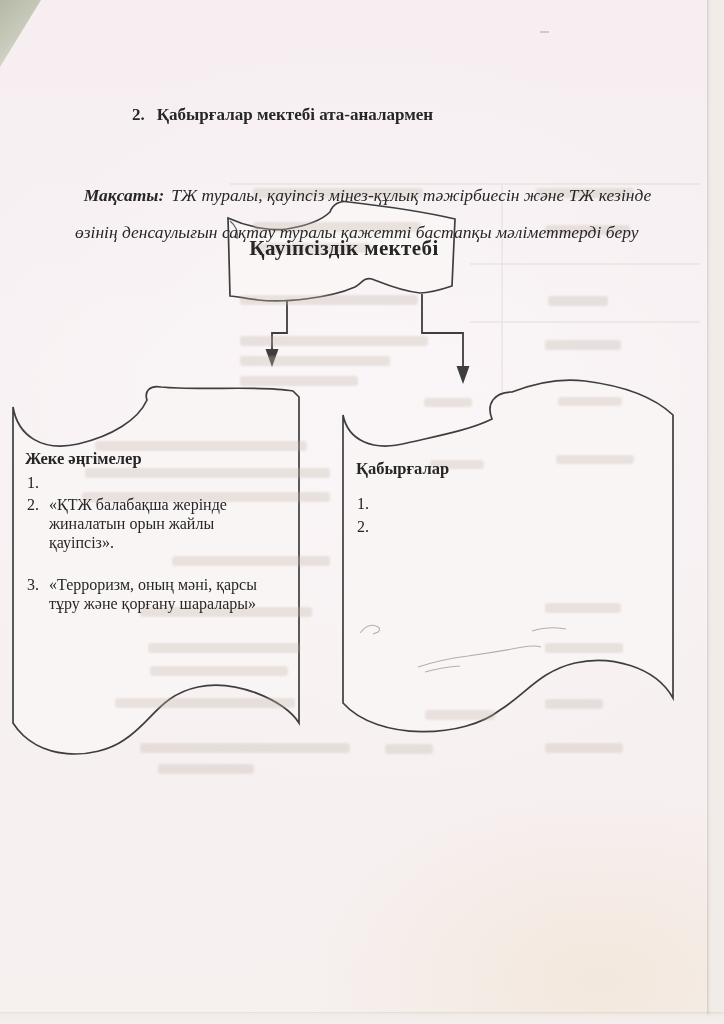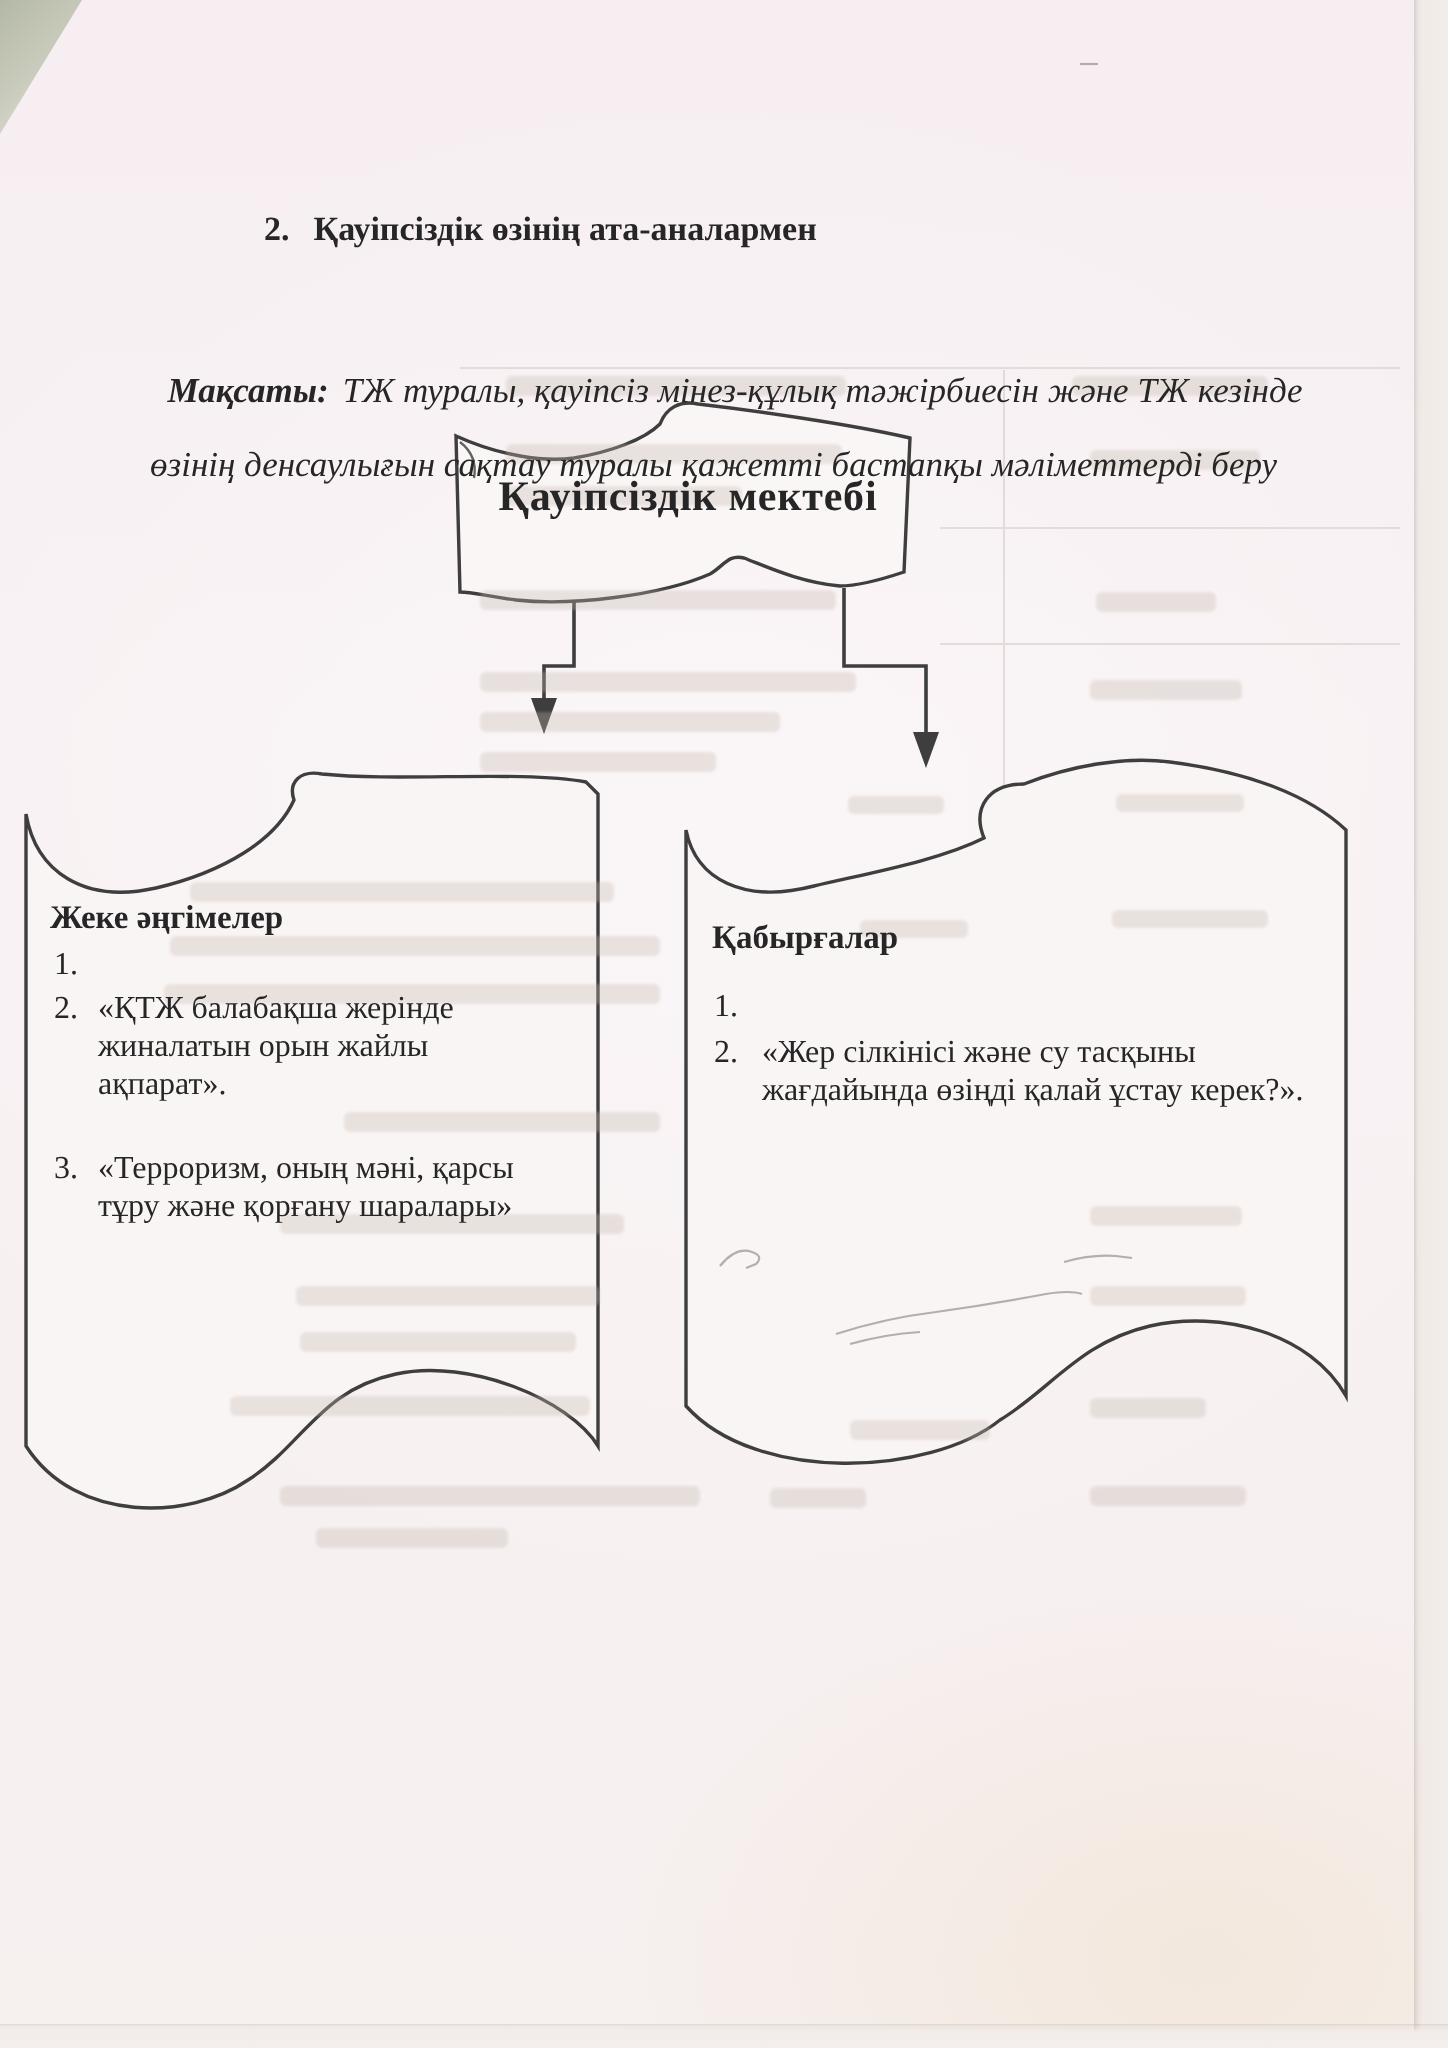--- a/index.html
+++ b/index.html
@@ -132,56 +132,54 @@
     <path d="M360,633 q8,-10 16,-7 q6,2 2,6 l-5,2"></path>
     <path d="M418,667 q25,-8 50,-11 q28,-4 55,-9 q12,-2 18,0"></path>
     <path d="M425,672 q18,-5 35,-6"></path>
     <path d="M532,631 q14,-4 26,-3 l8,1"></path>
     <path d="M540,32 h9"></path>
   </g>
 </svg>
 
 <div class="heading">
   <span>2.</span>
-  <span>Қауіпсіздік өзінің ата-аналармен</span>
+  <span>Қабырғалар мектебі ата-аналармен</span>
 </div>
 
 <div class="purpose">
   <span class="label">Мақсаты:</span><span>ТЖ туралы, қауіпсіз мінез-құлық тәжірбиесін және ТЖ кезінде
 өзінің денсаулығын сақтау туралы қажетті бастапқы мәліметтерді беру</span>
 </div>
 
 <div class="banner-title">Қауіпсіздік мектебі</div>
 
 <div class="scroll-head" id="left-head">Жеке әңгімелер</div>
 <div class="list" id="left-list">
 
     <div class="item">
       <span class="num">1.</span>
     </div>
 
     <div class="item">
       <span class="num">2.</span>
       <span class="txt">«ҚТЖ балабақша жерінде
 жиналатын орын жайлы
-ақпарат».</span>
+қауіпсіз».</span>
     </div>
 
     <div class="item">
       <span class="num">3.</span>
       <span class="txt">«Терроризм, оның мәні, қарсы
 тұру және қорғану шаралары»</span>
     </div>
   </div>
 
 <div class="scroll-head" id="right-head">Қабырғалар</div>
 <div class="list" id="right-list">
 
     <div class="item">
       <span class="num">1.</span>
     </div>
 
     <div class="item">
       <span class="num">2.</span>
-      <span class="txt">«Жер сілкінісі және су тасқыны
-жағдайында өзіңді қалай ұстау керек?».</span>
     </div>
   </div>
 
 </body></html>

